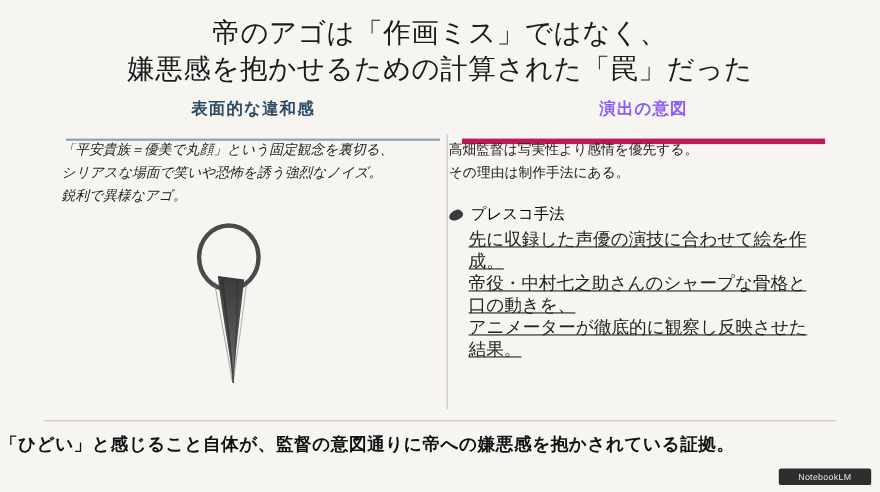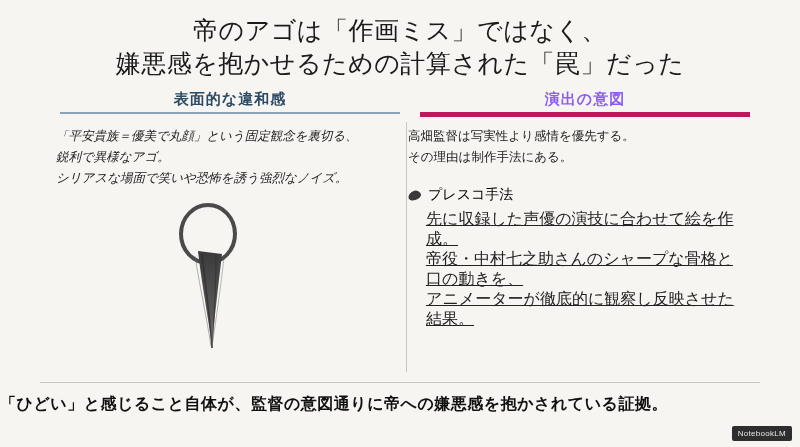--- a/index.html
+++ b/index.html
@@ -38,21 +38,21 @@
     top: 90px;
     left: 0;
     width: 800px;
     height: 26px;
   }
   .head {
     position: absolute;
     font-size: 15px;
     font-weight: bold;
     letter-spacing: 1px;
-    padding-bottom: 3px;
+    padding-bottom: 17px;
   }
   .head-left {
     left: 60px;
     width: 340px;
     text-align: center;
     color: #2b4a63;
     border-bottom: 2px solid #8aa3b5;
   }
   .head-right {
     left: 420px;
@@ -152,21 +152,21 @@
     font-weight: bold;
     letter-spacing: 0.5px;
   }
   .badge {
     position: absolute;
     right: 8px;
     bottom: 6px;
     background: #2e2e2e;
     color: #e8e8e8;
     font-size: 8px;
-    padding: 3px 6px;
+    padding: 3px 18px;
     border-radius: 2px;
     letter-spacing: 0.3px;
   }
 </style>
 </head>
 <body>
 
 <div id="slide">
 
   <div class="title-block">
@@ -176,22 +176,22 @@
 
   <div class="col-heads">
     <div class="head head-left">表面的な違和感</div>
     <div class="head head-right">演出の意図</div>
   </div>
 
   <div class="v-divider"></div>
 
   <div class="left-col">
     <p>「平安貴族＝優美で丸顔」という固定観念を裏切る、</p>
+    <p>シリアスな場面で笑いや恐怖を誘う強烈なノイズ。</p>
     <p>鋭利で異様なアゴ。</p>
-    <p>シリアスな場面で笑いや恐怖を誘う強烈なノイズ。</p>
   </div>
 
   <div class="sketch">
     <svg width="130" height="160" viewBox="0 0 130 160" xmlns="http://www.w3.org/2000/svg">
       <defs>
         <linearGradient id="inkfade" x1="0" y1="0" x2="0" y2="1">
           <stop offset="0%" stop-color="#3b3b3b"></stop>
           <stop offset="70%" stop-color="#5a5a5a"></stop>
           <stop offset="100%" stop-color="#8d8d8d"></stop>
         </linearGradient>

